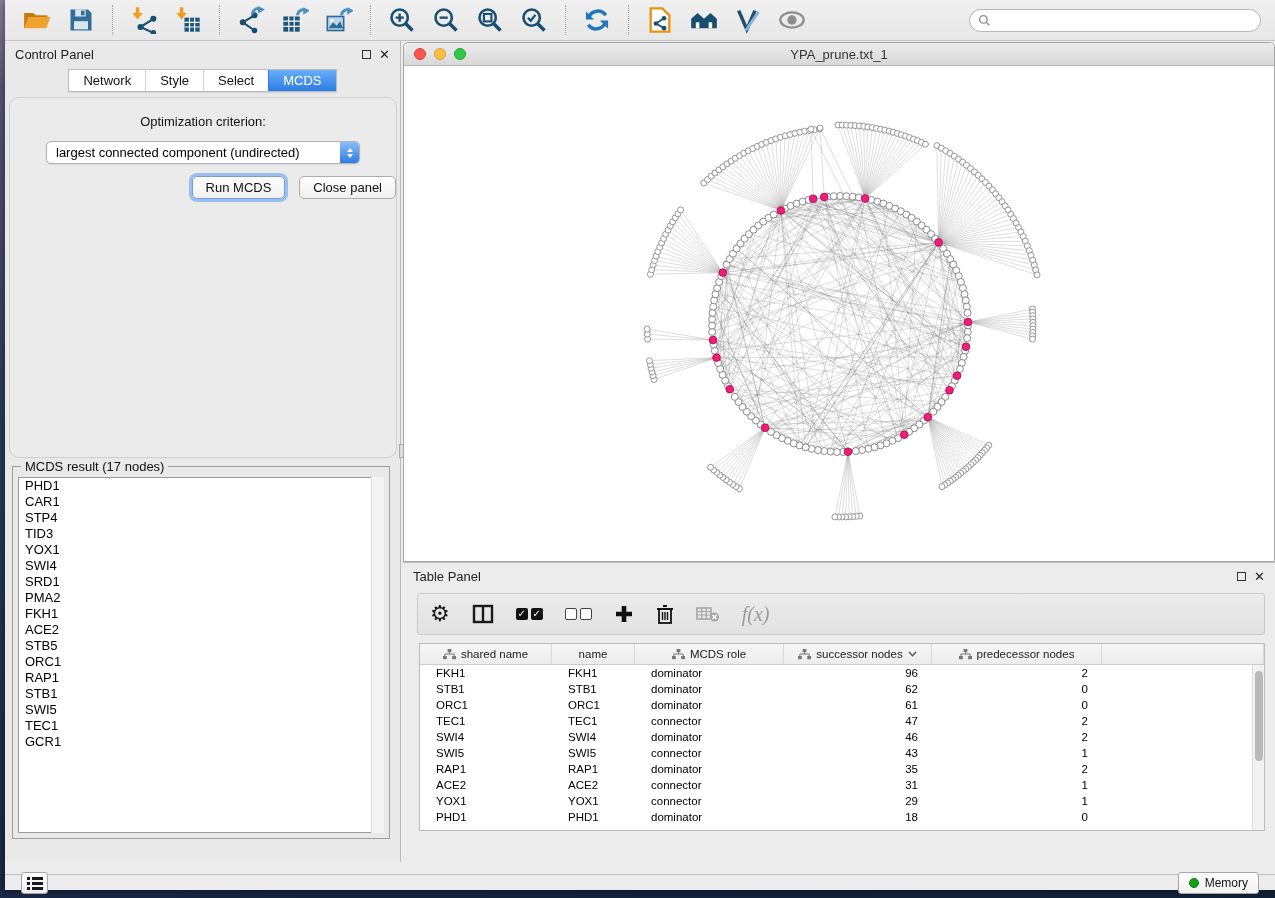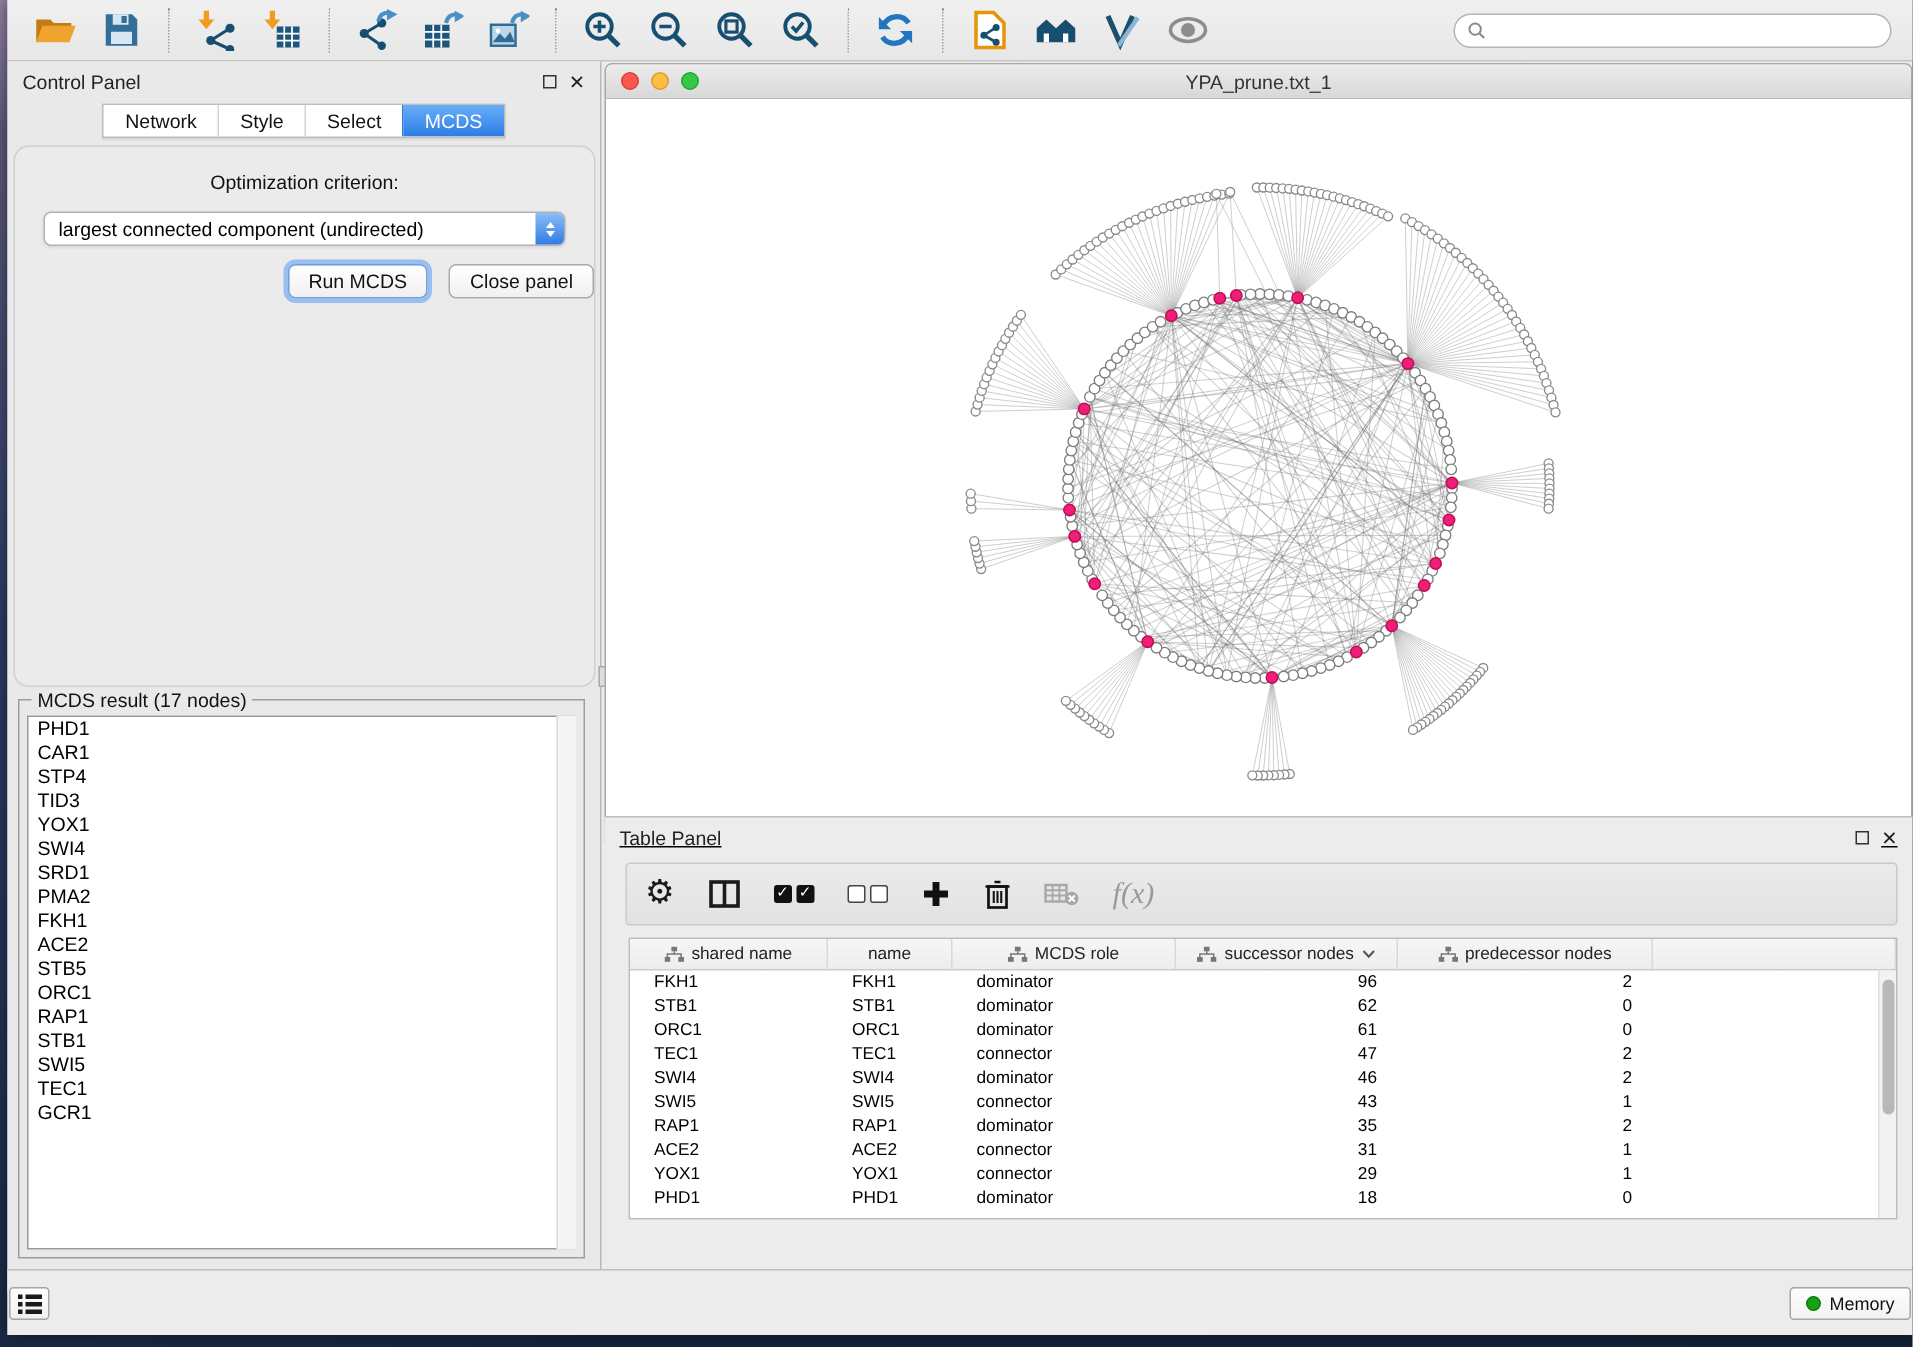--- a/index.html
+++ b/index.html
@@ -25,21 +25,21 @@
   .panel-btns { margin-left:auto; display:flex; align-items:center; gap:8px; }
   .float-btn { width:9px; height:9px; border:1.5px solid #333; display:inline-block; cursor:pointer; }
   .close-btn { font-size:13px; font-weight:bold; color:#222; line-height:1; cursor:pointer; }
   #cp-tabs { position:absolute; left:0; top:28px; width:100%; display:flex; justify-content:center; }
   .seg { display:inline-flex; background:#fff; border:1px solid #bdbdbd; border-radius:0; overflow:hidden; box-shadow:0 1px 1px rgba(0,0,0,.08);justify-content:flex-end; }
   .seg .s { padding:3px 14px; font-size:13px; color:#111; border-left:1px solid #d4d4d4; cursor:pointer; white-space:nowrap; }
   .seg .s:first-child { border-left:none; }
   .seg .s.active { background:linear-gradient(#69aef8,#2c7ce4); color:#fff; border-left-color:#2c7ce4; }
   #cp-inner { position:absolute; left:4px; top:56px; width:388px; height:361px; background:#ebebeb; border:1px solid #cfcfcf; border-radius:10px; }
   #opt-label { text-align:center; margin-top:16px; font-size:13px; color:#111; }
-  #criterion { margin:12px auto 0; width:348px; height:23px; background:#fff; border:1px solid #b2b2b2; border-radius:5px; display:flex; align-items:center; font-size:13px; padding-left:9px; box-shadow:0 1px 2px rgba(0,0,0,.07); cursor:pointer; }
+  #criterion { margin:12px auto 0; width:314px; height:23px; background:#fff; border:1px solid #b2b2b2; border-radius:5px; display:flex; align-items:center; font-size:13px; padding-left:9px; box-shadow:0 1px 2px rgba(0,0,0,.07); cursor:pointer; }
   #criterion .cap { margin-left:auto; width:19px; height:21px; border-radius:0 4px 4px 0; background:linear-gradient(#8abdf8,#2f7ce2); display:flex; flex-direction:column; align-items:center; justify-content:center; gap:2px; }
   #criterion .cap i { width:0; height:0; border-left:3.5px solid transparent; border-right:3.5px solid transparent; }
   #criterion .cap i.up { border-bottom:4px solid #fff; }
   #criterion .cap i.dn { border-top:4px solid #fff; }
   #cp-buttons { display:flex; justify-content:flex-end; gap:14px; margin-top:12px; }
   .btn { background:linear-gradient(#ffffff,#f0f0f0); border:1px solid #ababab; border-radius:5px; font-size:13px; color:#111; padding:3px 13px; cursor:pointer; }
   .btn.focused { box-shadow:0 0 0 3px rgba(108,168,243,.65); border-color:#6f9fdd; }
   #mcds-result { position:absolute; left:7px; top:425px; width:378px; height:373px; border:1px solid #9e9e9e; background:#e9e9e9; }
   #mcds-result .legend { position:absolute; top:-8px; left:8px; background:#e9e9e9; padding:0 4px; font-size:13px; color:#111; }
   #mcds-list { position:absolute; left:5px; top:10px; right:5px; bottom:5px; background:#fff; border:1px solid #9a9a9a; overflow:hidden; font-size:13px; color:#000; }
@@ -55,21 +55,21 @@
   .lights { display:flex; gap:8px; margin-left:10px; }
   .light { width:12px; height:12px; border-radius:50%; cursor:pointer; }
   .light.red { background:#fc5650; border:1px solid #dd3d37; }
   .light.yellow { background:#fdbe41; border:1px solid #dd9b2e; }
   .light.green { background:#34c84a; border:1px solid #24a334; }
   #net-title { position:absolute; left:0; right:0; text-align:center; font-size:13px; color:#333; }
   #net-canvas { position:absolute; left:0; top:23px; right:0; bottom:0; background:#fff; overflow:hidden; }
   #graph-svg { width:100%; height:100%; }
 
   
-  #table-panel { position:absolute; left:398px; top:544px; width:872px; height:300px; background:#ececec; border-top:1px solid #bdbdbd;text-decoration:underline; }
+  #table-panel { position:absolute; left:398px; top:562px; width:872px; height:300px; background:#ececec; border-top:1px solid #bdbdbd; }
   #tp-toolbar { position:absolute; left:14px; top:30px; right:10px; height:42px; background:linear-gradient(#ebebeb,#e2e2e2); border:1px solid #c9c9c9; border-radius:3px; display:flex; align-items:center; padding:0 12px; gap:22px; }
   .tp-ico { display:flex; align-items:center; justify-content:center; height:26px; cursor:pointer; }
   .gear-glyph { font-size:22px; color:#1a1a1a; line-height:1; font-family:"DejaVu Sans",sans-serif; }
   .chk { width:12px; height:12px; border-radius:2px; background:#111; color:#fff; font-size:10px; line-height:12px; text-align:center; display:inline-block; }
   .unchk { width:12px; height:12px; border-radius:2px; border:1.5px solid #444; background:#fff; display:inline-block; }
   .pair { display:inline-flex; gap:3px; }
   .fx { font-family:"Liberation Serif",serif; font-style:italic; font-size:20px; color:#9a9a9a; }
   #tp-table { position:absolute; left:16px; top:80px; width:846px; height:188px; background:#fff; border:1px solid #bbb; }
   #tp-header { display:grid; grid-template-columns:132px 83px 149px 148px 170px 1fr; height:21px; background:linear-gradient(#f6f6f6,#ededed); border-bottom:1px solid #ccc; }
   .hcell { display:flex; align-items:center; justify-content:center; gap:5px; font-size:11.5px; color:#222; border-right:1px solid #d8d8d8; overflow:hidden; }
@@ -78,21 +78,21 @@
   .trow { display:grid; grid-template-columns:132px 83px 149px 148px 170px 1fr; height:16px; font-size:11.5px; color:#000; }
   .trow div { line-height:16px; white-space:nowrap; overflow:hidden; }
   .c-text { padding-left:16px; }
   .c-num { text-align:right; padding-right:14px; }
   #tp-scroll { position:absolute; right:0; top:21px; width:12px; bottom:0; background:#f2f2f2; border-left:1px solid #ddd; }
   #tp-thumb { position:absolute; left:1.5px; top:6px; width:8px; height:90px; background:#b8b8b8; border-radius:4px; }
   #tp-tabs { position:absolute; left:0; right:0; top:272px; display:flex; justify-content:center; }
   #tp-tabs .s { padding:3px 12px; font-size:12.5px; }
 
   
-  #status-bar { position:absolute; left:0; bottom:0; right:0; height:44px; background:#ececec; border-top:1px solid #c0c0c0; display:flex; align-items:center; padding:0 1px; }
+  #status-bar { position:absolute; left:0; bottom:0; right:0; height:16px; background:#ececec; border-top:1px solid #c0c0c0; display:flex; align-items:center; padding:0 16px; }
   #list-btn { width:27px; height:22px; border:1px solid #a5a5a5; background:linear-gradient(#fff,#efefef); border-radius:3px; display:flex; align-items:center; justify-content:center; cursor:pointer; }
   #memory-btn { margin-left:auto; height:22px; border:1px solid #a5a5a5; background:linear-gradient(#fdfdfd,#f2f2f2); border-radius:3px; display:flex; align-items:center; gap:6px; padding:0 10px; font-size:12px; color:#111; cursor:pointer; }
   #memory-dot { width:10px; height:10px; border-radius:50%; background:#15a215; border:1px solid #0c7a0c; }
 
   .ticon-svg { display:block; }
 </style>
 </head>
 <body>
 
 <div id="app">

